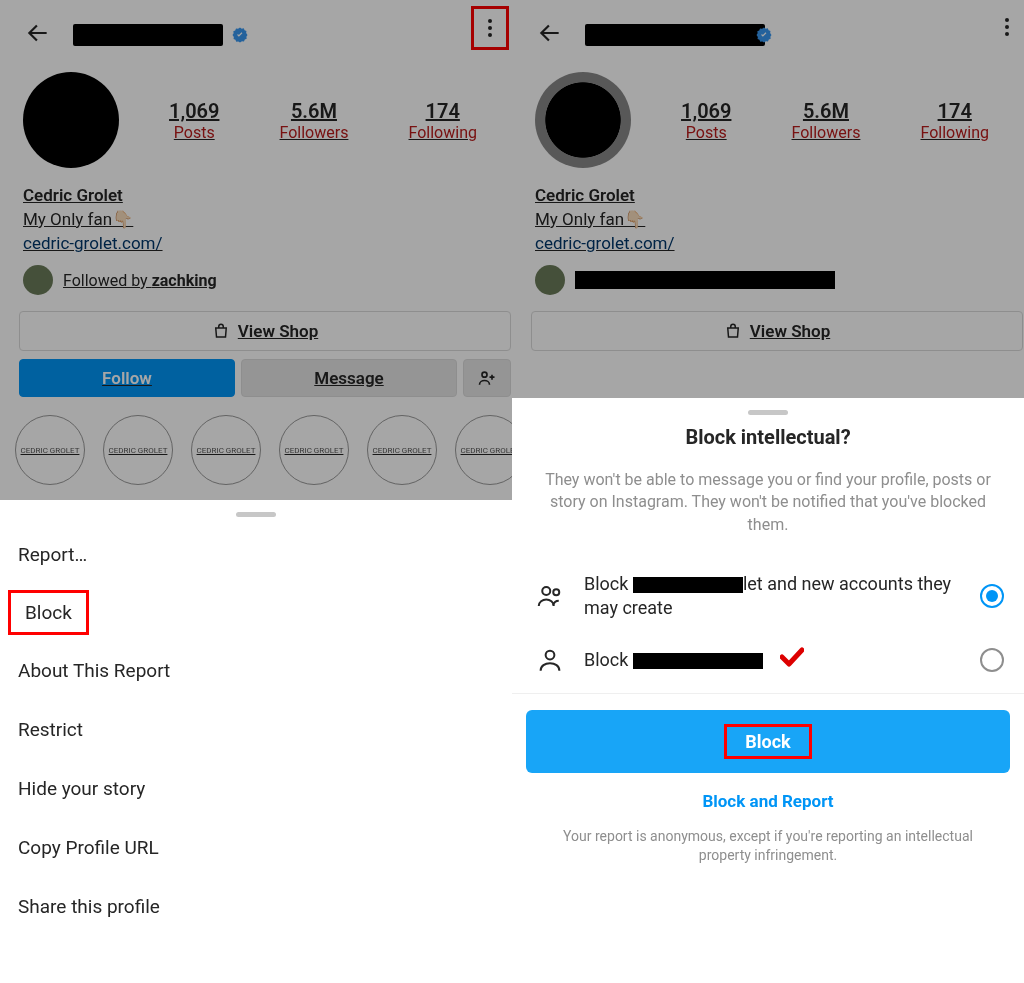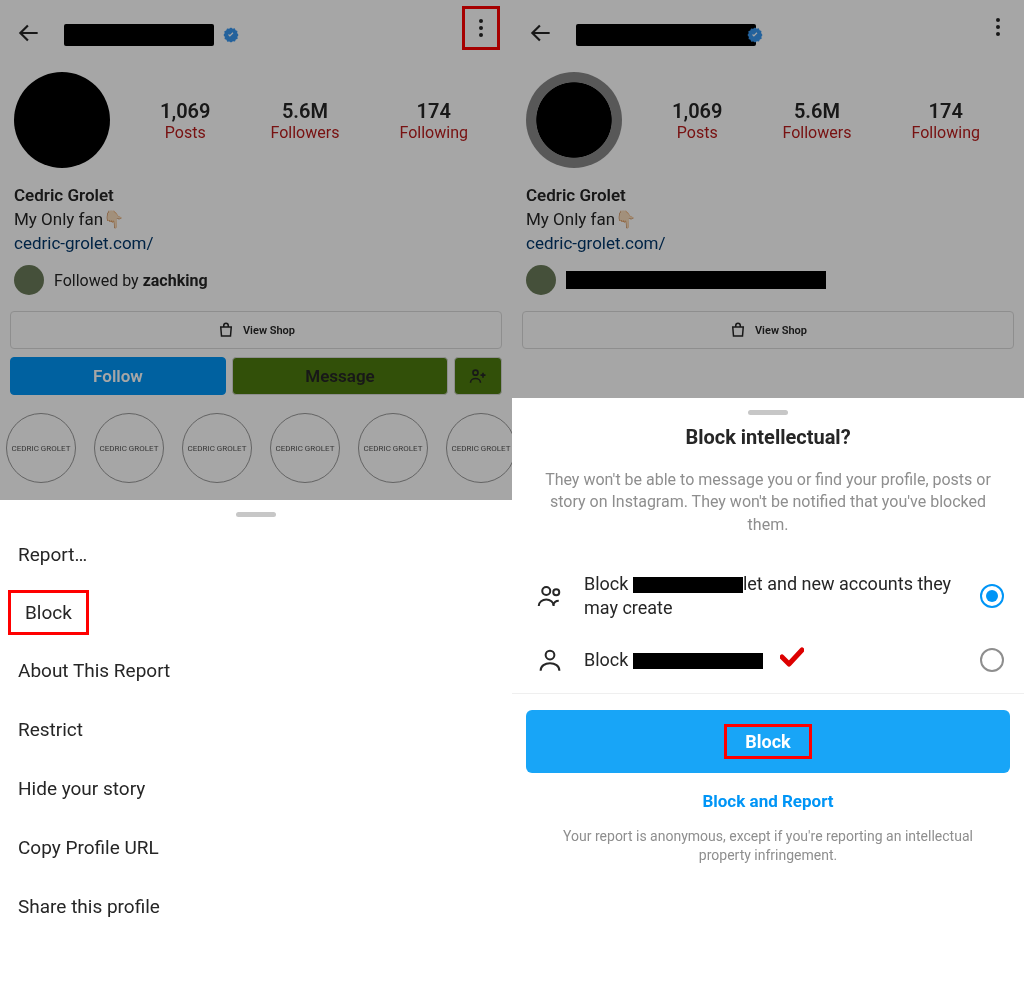--- a/index.html
+++ b/index.html
@@ -15,21 +15,21 @@
   .panel {
     width: 512px;
     height: 983px;
     position: relative;
     overflow: hidden;
   }
   .dimmed {
     background: #fff;
     width: 100%;
     position: absolute;
-    top: 0; left: 0;
+    top: 0; left: 9px; text-decoration: underline;
   }
   .scrim {
     position: absolute;
     inset: 0;
     background: rgba(0,0,0,0.35);
   }
   .header {
     display:flex;
     align-items:center;
     padding: 14px 10px 8px 10px;
@@ -75,26 +75,26 @@
   .bio { padding: 8px 14px 4px 14px; font-size:17px; line-height:1.4; }
   .bio-name { font-weight:600; }
   .bio-link { color:#00376b; }
   .followed-row { display:flex; align-items:center; padding: 6px 14px; gap:10px; font-size:16px; }
   .mini-avatar { width:30px; height:30px; border-radius:50%; background:#6b7c5a; }
   .followed-row .redact-bar { width:260px; height:18px; background:#000; }
 
   .wide-btn {
     border:1px solid #dbdbdb; border-radius:4px;
     display:flex; align-items:center; justify-content:center; gap:8px;
-    font-weight:600; font-size:11px; padding:9px 0;
+    font-weight:600; font-size:17px; padding:9px 0;
     background:#fff;
   }
   .shop-row { margin:10px 10px 8px 10px; }
   .btn-row { display:flex; gap:6px; margin: 0 10px; }
-  .btn-row .b { flex:1; border:1px solid #dbdbdb; border-radius:4px; display:flex;align-items:center;justify-content:center; padding:8px 0; font-weight:600; font-size:17px; background:#4d7c0f;}
+  .btn-row .b { flex:1; border:1px solid #dbdbdb; border-radius:4px; display:flex;align-items:center;justify-content:center; padding:8px 0; font-weight:600; font-size:17px; background:#e5e5e5;}
   .btn-follow { background:#0095f6 !important; color:#fff; border-color:#0095f6 !important; }
   .btn-addfriend { flex:0 0 48px !important; }
 
   .highlights-row { display:flex; gap:18px; padding:18px 6px 10px 6px; overflow:hidden; }
   .hl { width:70px; height:70px; border-radius:50%; border:1px solid #999; display:flex;align-items:center;justify-content:center; font-size:8px; text-align:center; color:#555; flex-shrink:0;}
 
   
   .sheet {
     position:absolute;
     left:0; right:0; bottom:0;

